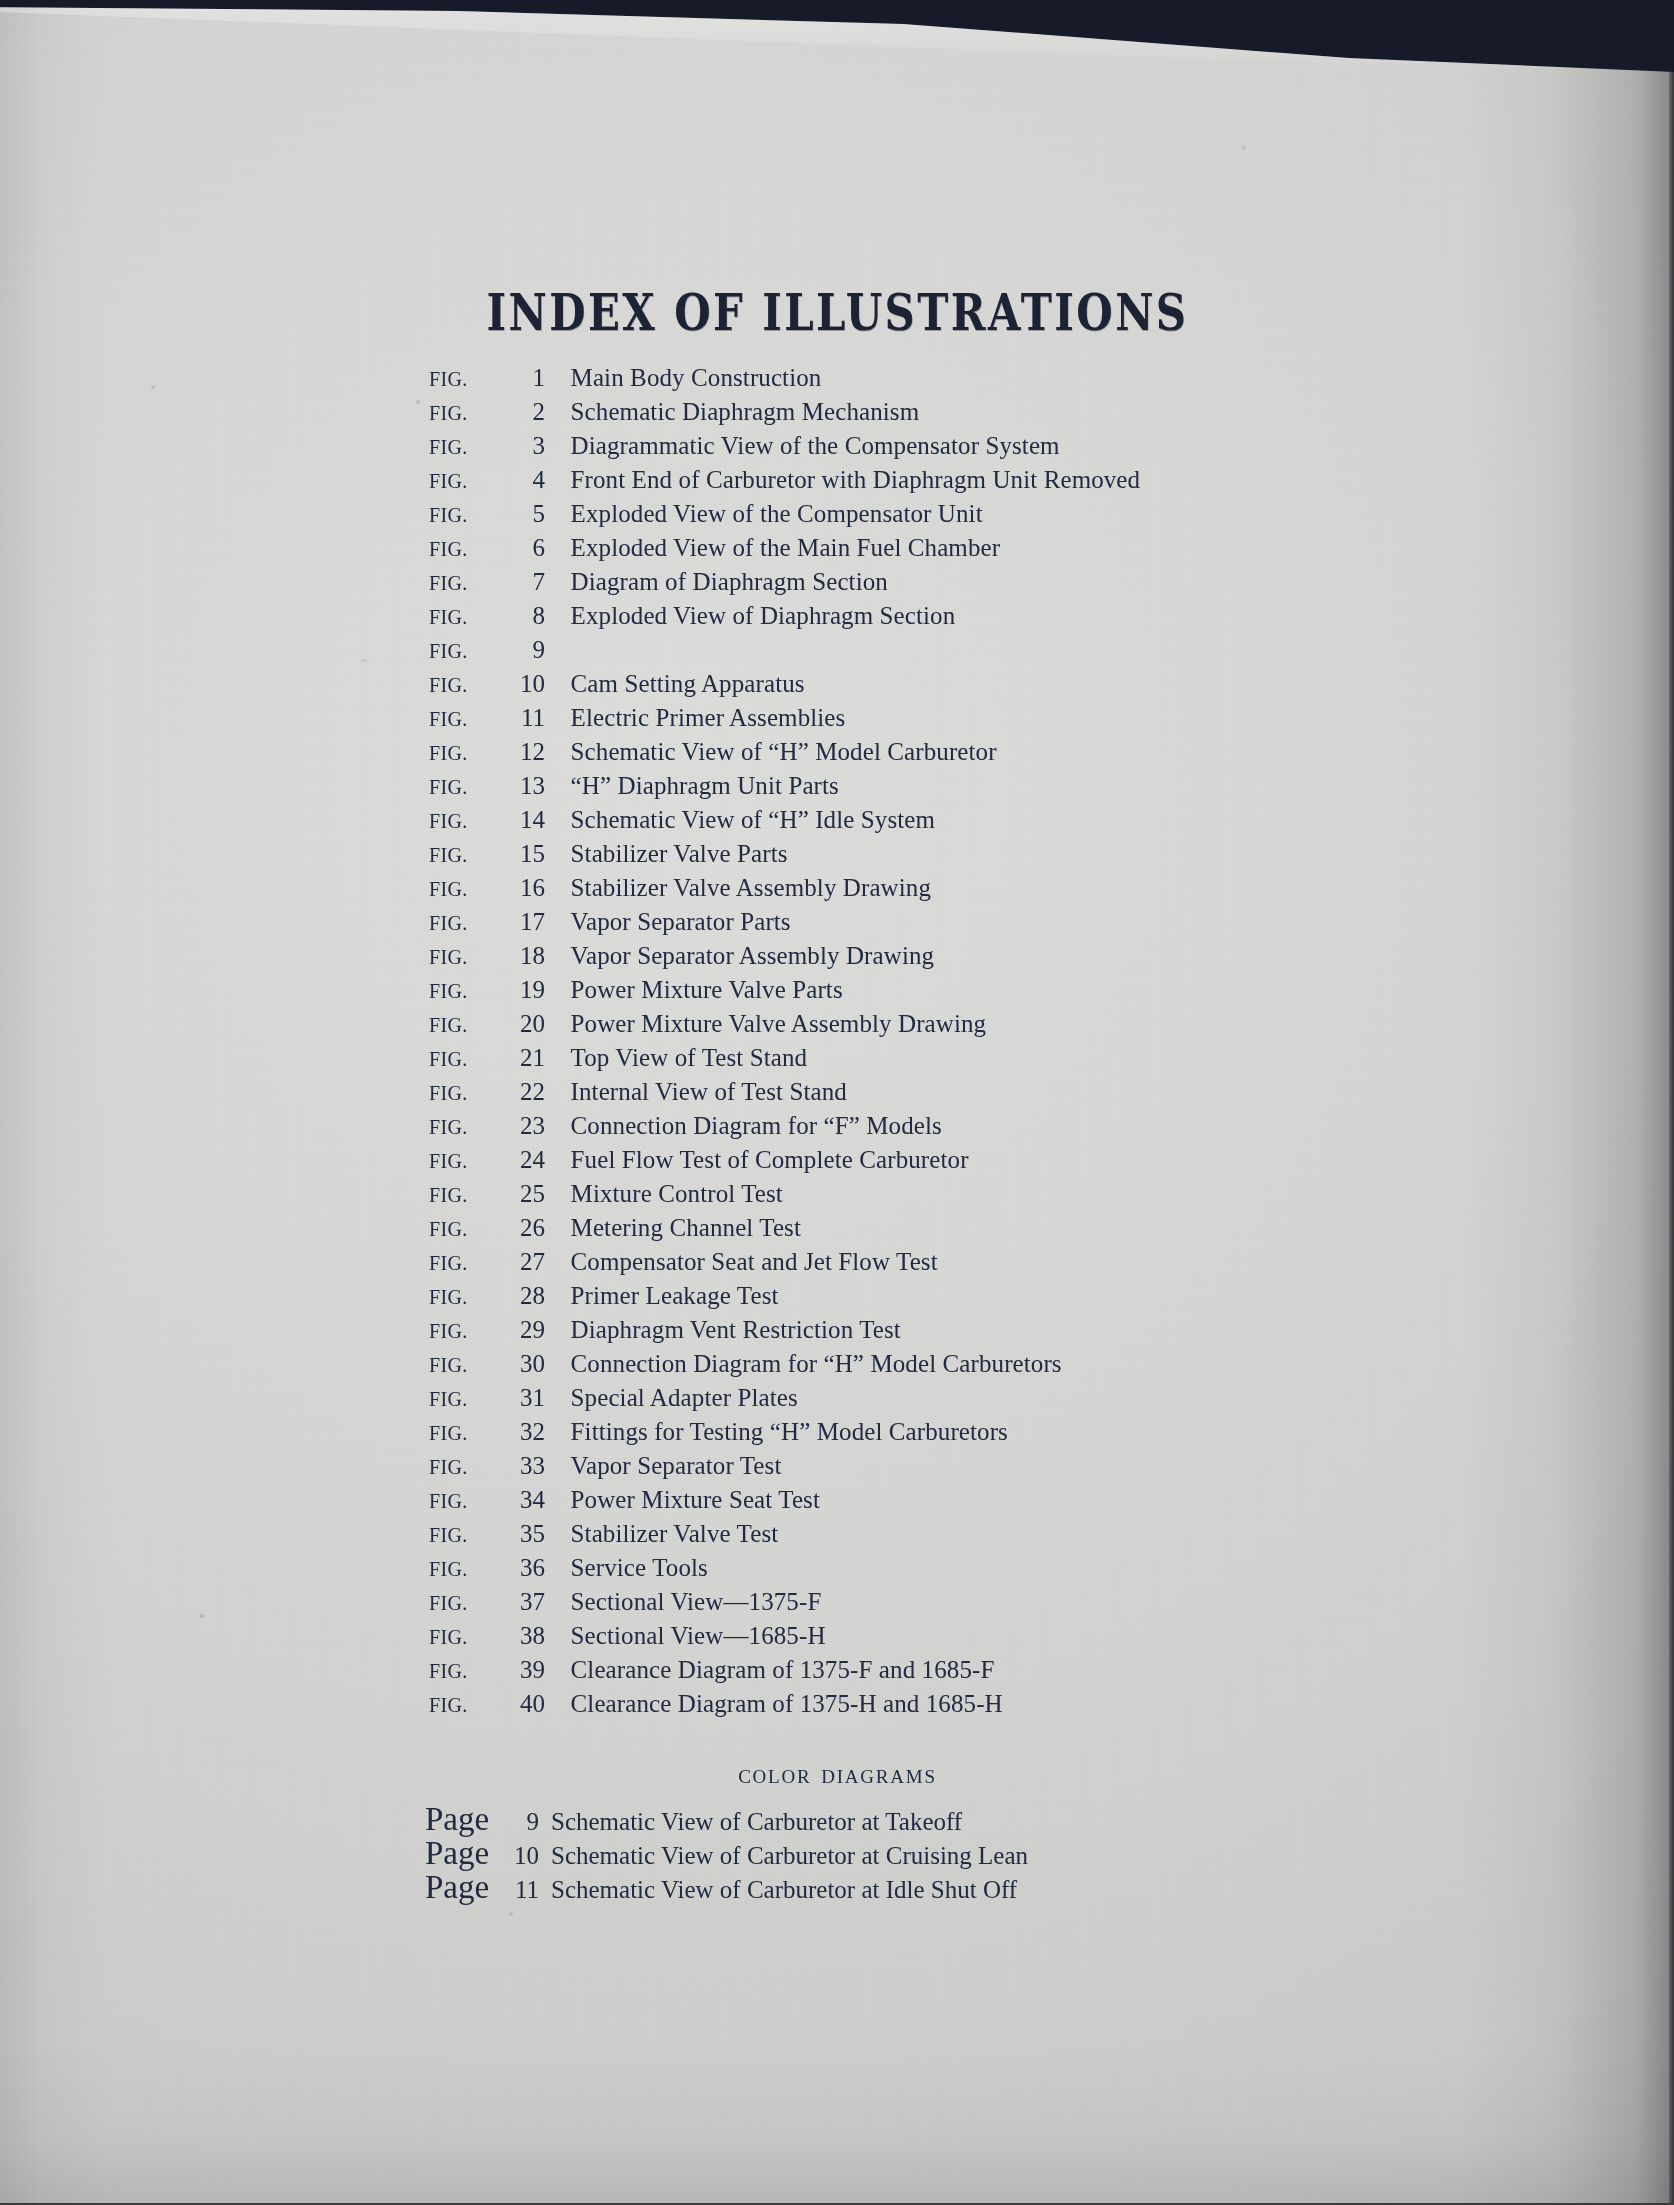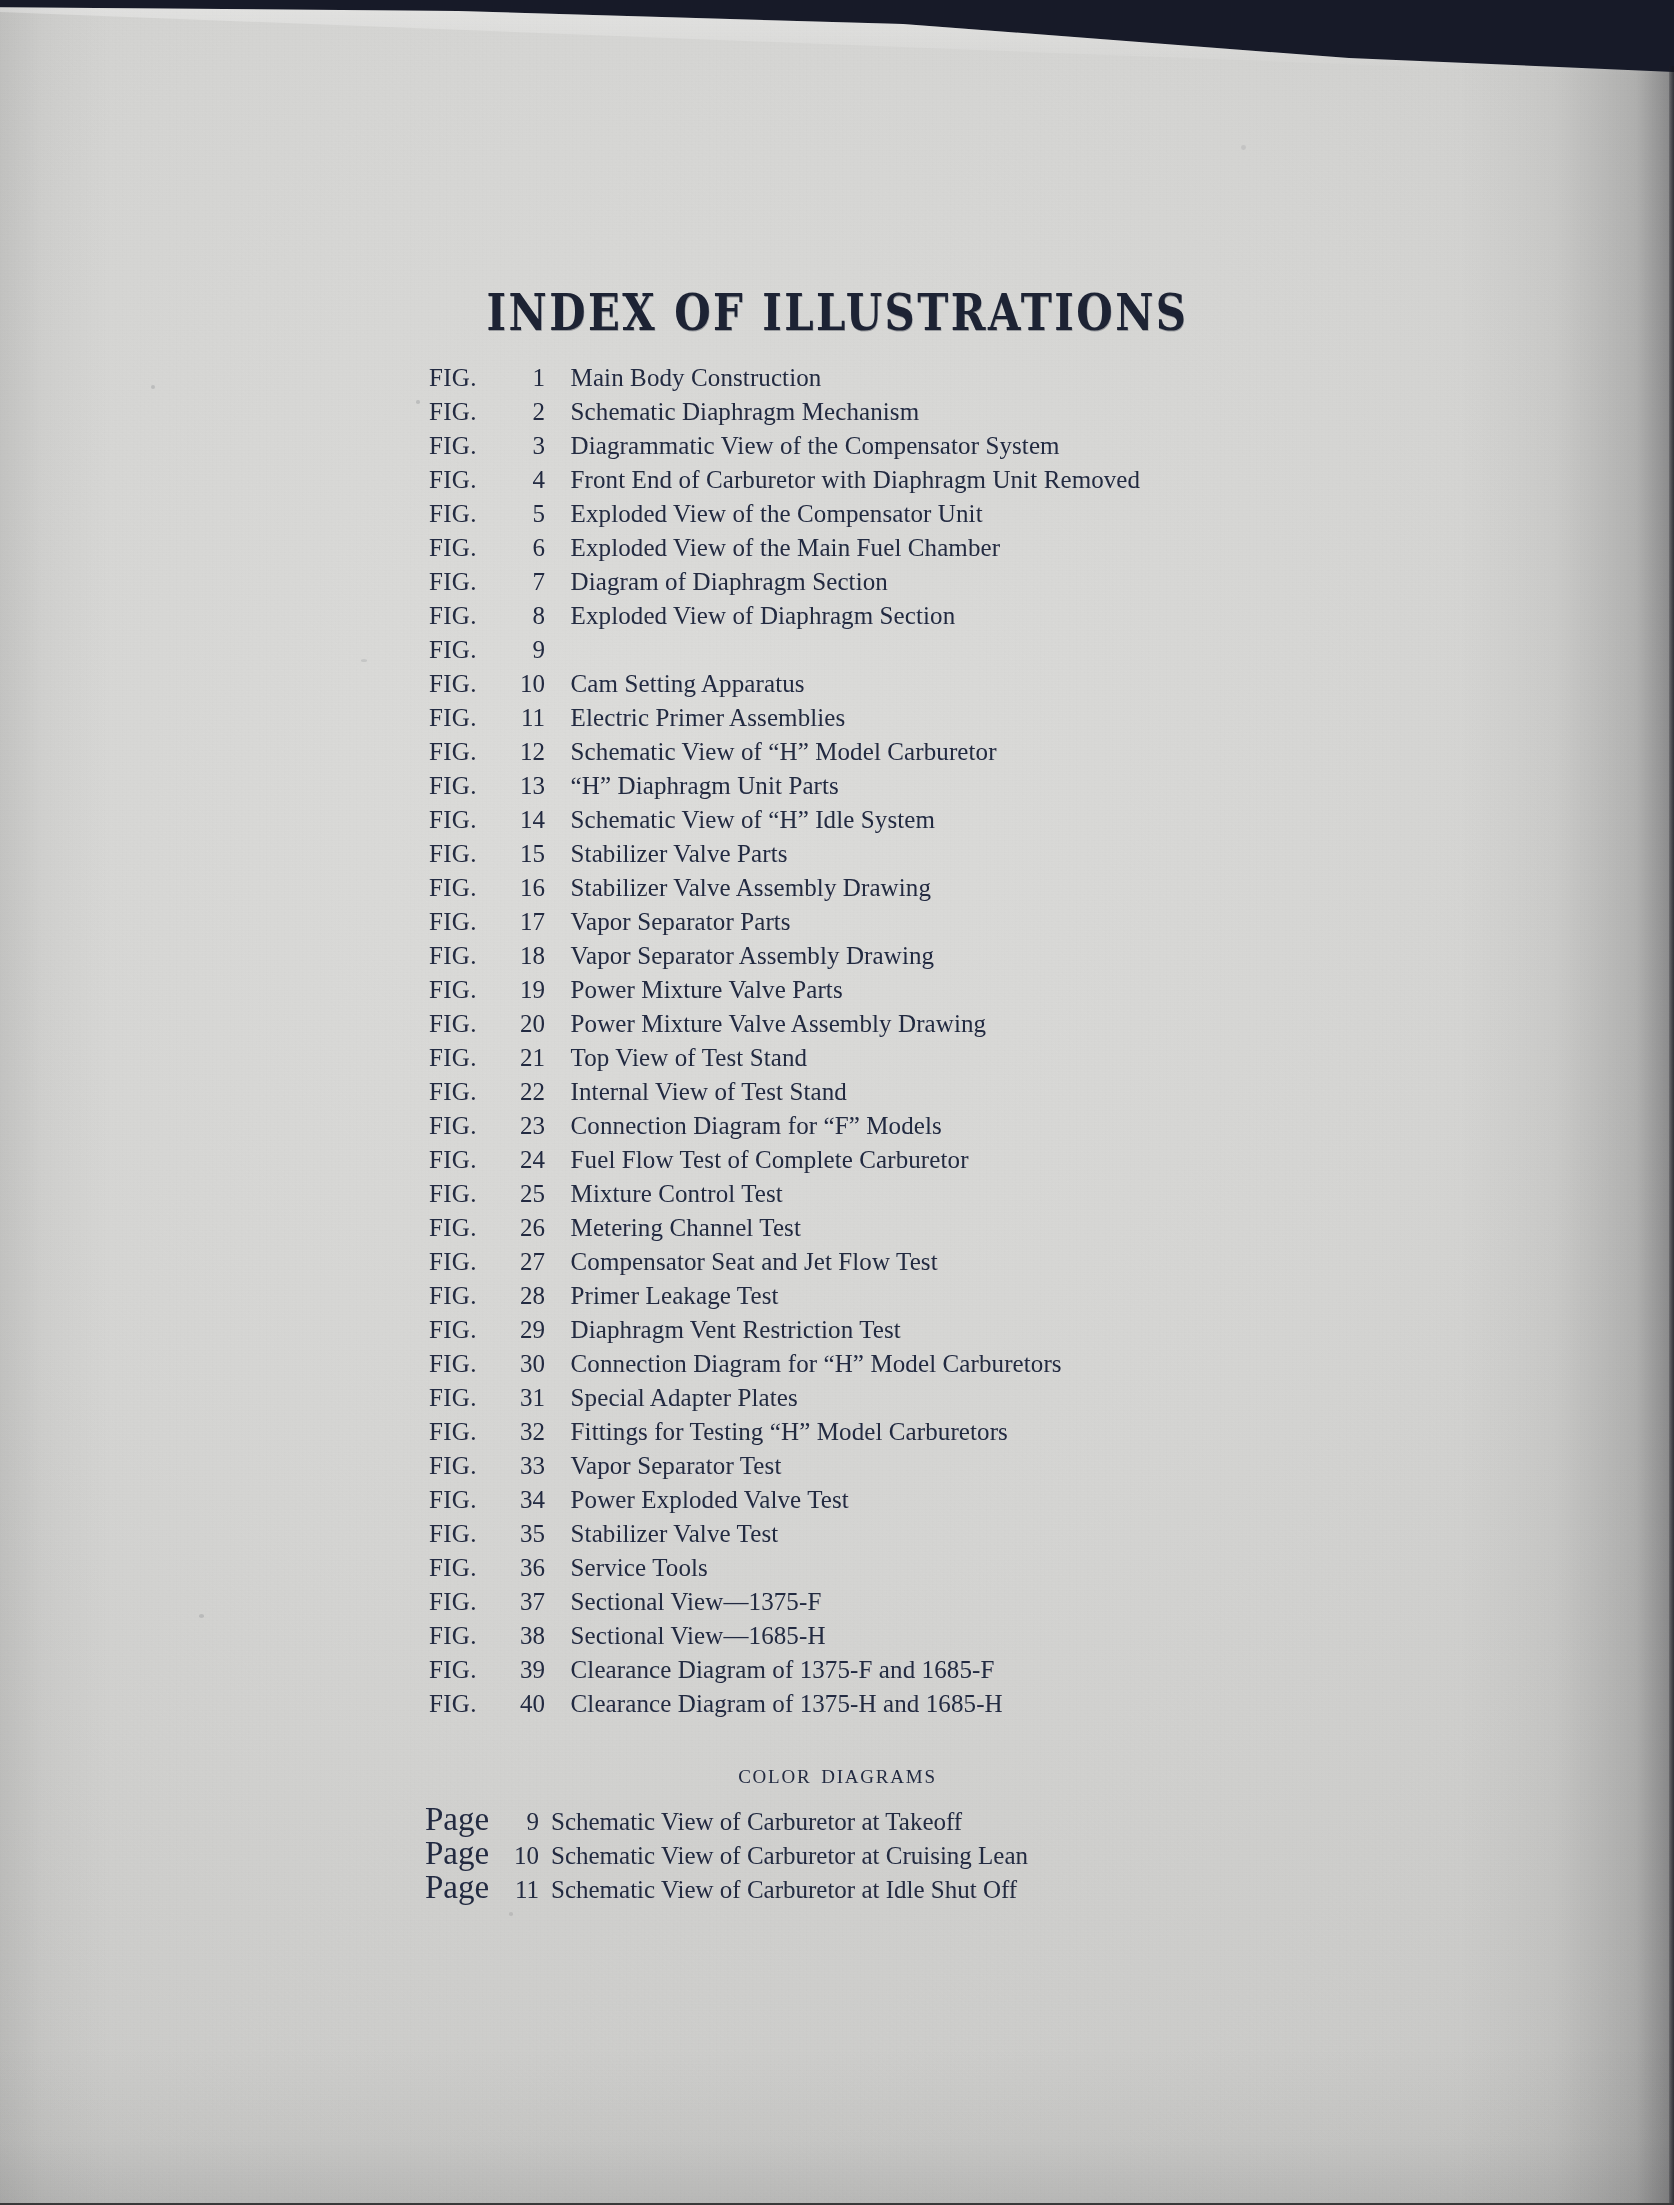--- a/index.html
+++ b/index.html
@@ -119,21 +119,21 @@
     width: 903px;
   }
   .fig-row {
     display: flex;
     align-items: baseline;
     height: 34px;
     white-space: nowrap;
   }
   .fig-label {
     width: 65px;
-    font-size: 25px;
+    font-size: 20px;
     letter-spacing: 0.3px;
     color: #222a41;
   }
   .fig-num {
     width: 51px;
     text-align: right;
     font-size: 25px;
     color: #222a41;
     padding-right: 3.6px;
   }
@@ -368,21 +368,21 @@
           <span class="fig-title">Fittings for Testing “H” Model Carburetors</span>
         </div>
         <div class="fig-row">
           <span class="fig-label">FIG.</span>
           <span class="fig-num">33</span>
           <span class="fig-title">Vapor Separator Test</span>
         </div>
         <div class="fig-row">
           <span class="fig-label">FIG.</span>
           <span class="fig-num">34</span>
-          <span class="fig-title">Power Exploded Valve Test</span>
+          <span class="fig-title">Power Mixture Seat Test</span>
         </div>
         <div class="fig-row">
           <span class="fig-label">FIG.</span>
           <span class="fig-num">35</span>
           <span class="fig-title">Stabilizer Valve Test</span>
         </div>
         <div class="fig-row">
           <span class="fig-label">FIG.</span>
           <span class="fig-num">36</span>
           <span class="fig-title">Service Tools</span>

